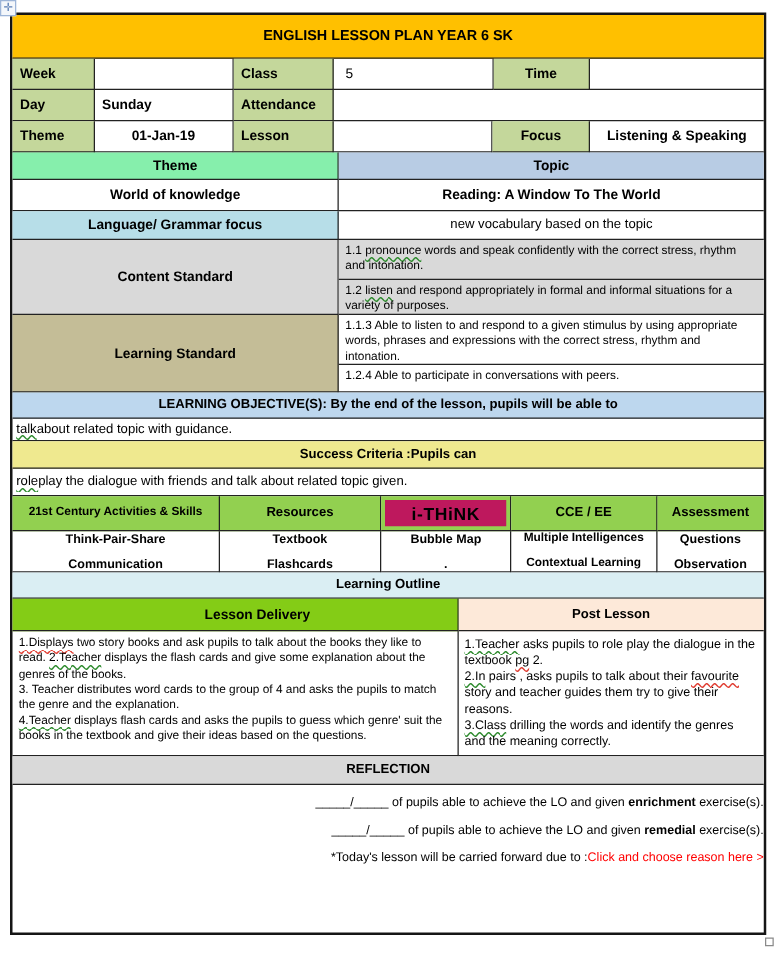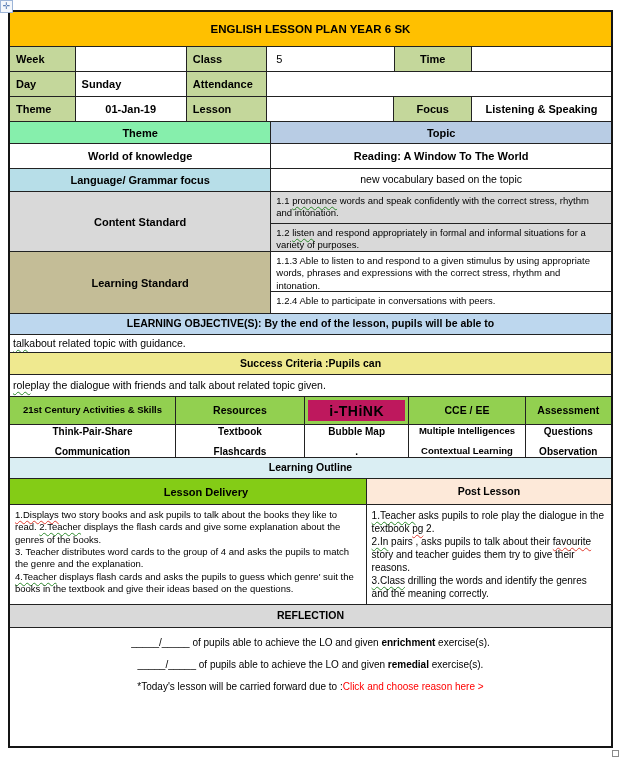--- a/index.html
+++ b/index.html
@@ -46,21 +46,21 @@
   .para{display:block;padding:3px 5px 2px 5px;}
   
   u.sqg,u.sqr{text-decoration-line:underline;text-decoration-style:wavy;text-decoration-thickness:1px;text-underline-offset:2px;}
   u.sqg{text-decoration-color:#2c8a2c;}
   u.sqr{text-decoration-color:#e03c31;}
   .red{color:#FF0000;}
   
   .ithink-box{background:#be185d;height:21px;margin:0 3px;flex:1;display:flex;align-items:center;justify-content:center;}
   .ithink-text{font-weight:800;font-size:14px;letter-spacing:.5px;color:#000;}
   
-  .refl-body{display:block;padding-top:9px;text-align:center;}
+  .refl-body{display:block;padding-top:9px;text-align:right;}
   .refl-body p{margin:0 0 11px 0;font-size:10px;}
   
   .anchor-icon{
     position:absolute;left:0;top:0;width:13px;height:13px;border:1px solid #9db5d8;
     background:#f4f7fb;color:#5b7fb5;font-size:9px;line-height:11px;text-align:center;z-index:5;
   }
   .resize-handle{position:absolute;left:612px;top:750px;width:7px;height:7px;border:1px solid #8a8a8a;background:#fff;}
 </style>
 </head>
 <body>

